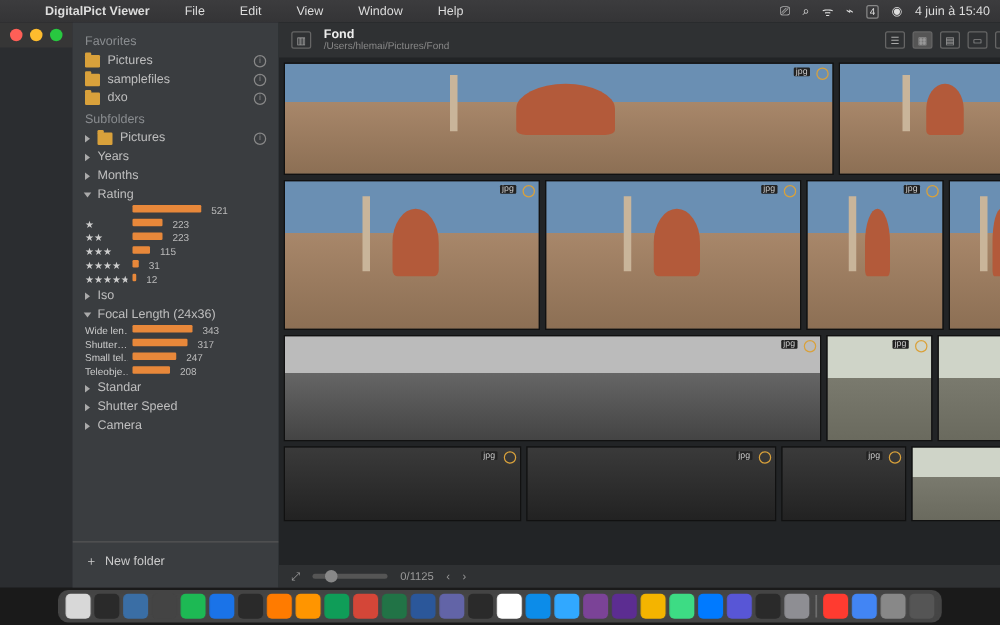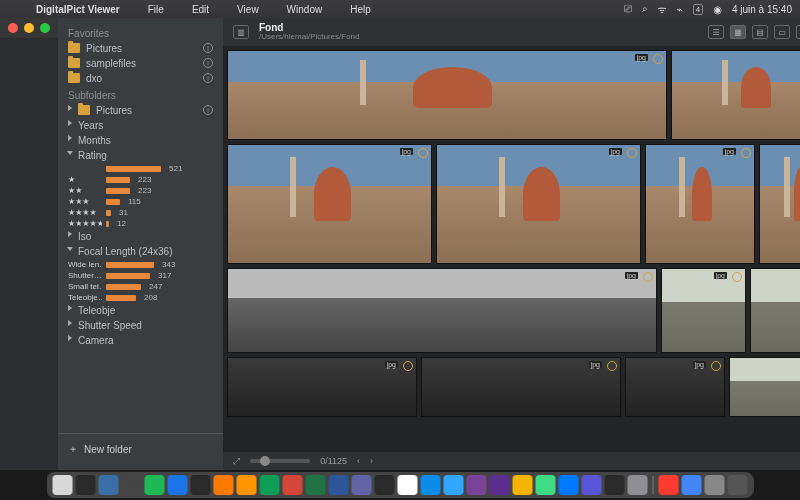--- a/index.html
+++ b/index.html
@@ -11,27 +11,27 @@
   .apple { font-size:11px; }
   
   .window { position:absolute; top:18px; left:0; right:0; bottom:30px; display:flex; flex-direction:row; background:#2b2d30; }
   .titlebar { height:20px; background:#363636; display:flex; align-items:center; padding:0 8px; gap:6px;}
   .traffic { width:10px; height:10px; border-radius:50%; }
   .red{background:#ff5f57;} .yel{background:#febc2e;} .grn{background:#28c840;}
   .body { flex:1; display:flex; min-height:0;}
   
   .sidebar { width:165px; background:#3a3d40; color:#bfbfbf; font-size:10px; display:flex; flex-direction:column; padding:6px 0; overflow:hidden;}
   .side-h { color:#8a8d90; padding:4px 10px 2px; font-size:10px;}
-  .side-item { display:flex; padding:2px 10px; gap:6px; cursor:pointer;}
+  .side-item { display:flex; align-items:center; padding:2px 10px; gap:6px; cursor:pointer;}
   .folder-ico{ width:12px;height:10px;background:#d9a13b;border-radius:1px; position:relative;}
   .folder-ico::before{content:"";position:absolute;top:-2px;left:0;width:5px;height:3px;background:#d9a13b;border-radius:1px 1px 0 0;}
   .info-ico{ margin-left:auto; width:10px;height:10px;border:1px solid #888;border-radius:50%;font-size:7px;display:flex;align-items:center;justify-content:center;color:#888;}
   .chev{width:0;height:0;border-top:3px solid transparent;border-bottom:3px solid transparent;border-left:4px solid #aaa; display:inline-block;}
   .chev.down{transform:rotate(90deg);}
-  .filter-row{display:flex;align-items:center;padding:1px 10px;gap:4px;}
+  .filter-row{display:flex;align-items:flex-start;padding:1px 10px;gap:4px;}
   .stars{color:#ccc; font-size:8px; width:34px; white-space:nowrap; overflow:hidden;}
   .bar{height:6px;background:#e8883a;border-radius:1px;}
   .barcount{font-size:8px;color:#bbb;margin-left:4px;}
   .newfolder{margin-top:auto;border-top:1px solid #555;padding:8px 10px;color:#ccc;display:flex;align-items:center;gap:6px;cursor:pointer;}
   
   .main { flex:1; display:flex; flex-direction:column; background:#222426; min-width:0;}
   .pathbar{ height:28px; background:#2f3133; display:flex; align-items:center; padding:0 10px; color:#ccc; font-size:10px; gap:10px;}
   .pathbar .viewbtns{margin-left:auto;display:flex;gap:6px;}
   .vbtn{width:16px;height:14px;border:1px solid #666;border-radius:2px;display:flex;align-items:center;justify-content:center;font-size:8px;color:#aaa;cursor:pointer;}
   .vbtn.active{background:#555;}
@@ -179,21 +179,21 @@
            <span class="bar" style="width:35px"></span>
            <span class="barcount">247</span>
          </div>
           <div class="filter-row">
            <span class="stars">Teleobje…</span>
            <span class="bar" style="width:30px"></span>
            <span class="barcount">208</span>
          </div>
           <div class="side-item">
        <span class="chev "></span>
-       <span>Teleobje</span>
+       <span>Standar</span>
      </div>
           <div class="side-item">
        <span class="chev "></span>
        <span>Shutter Speed</span>
      </div>
           <div class="side-item">
        <span class="chev "></span>
        <span>Camera</span>
      </div>
         </div>

